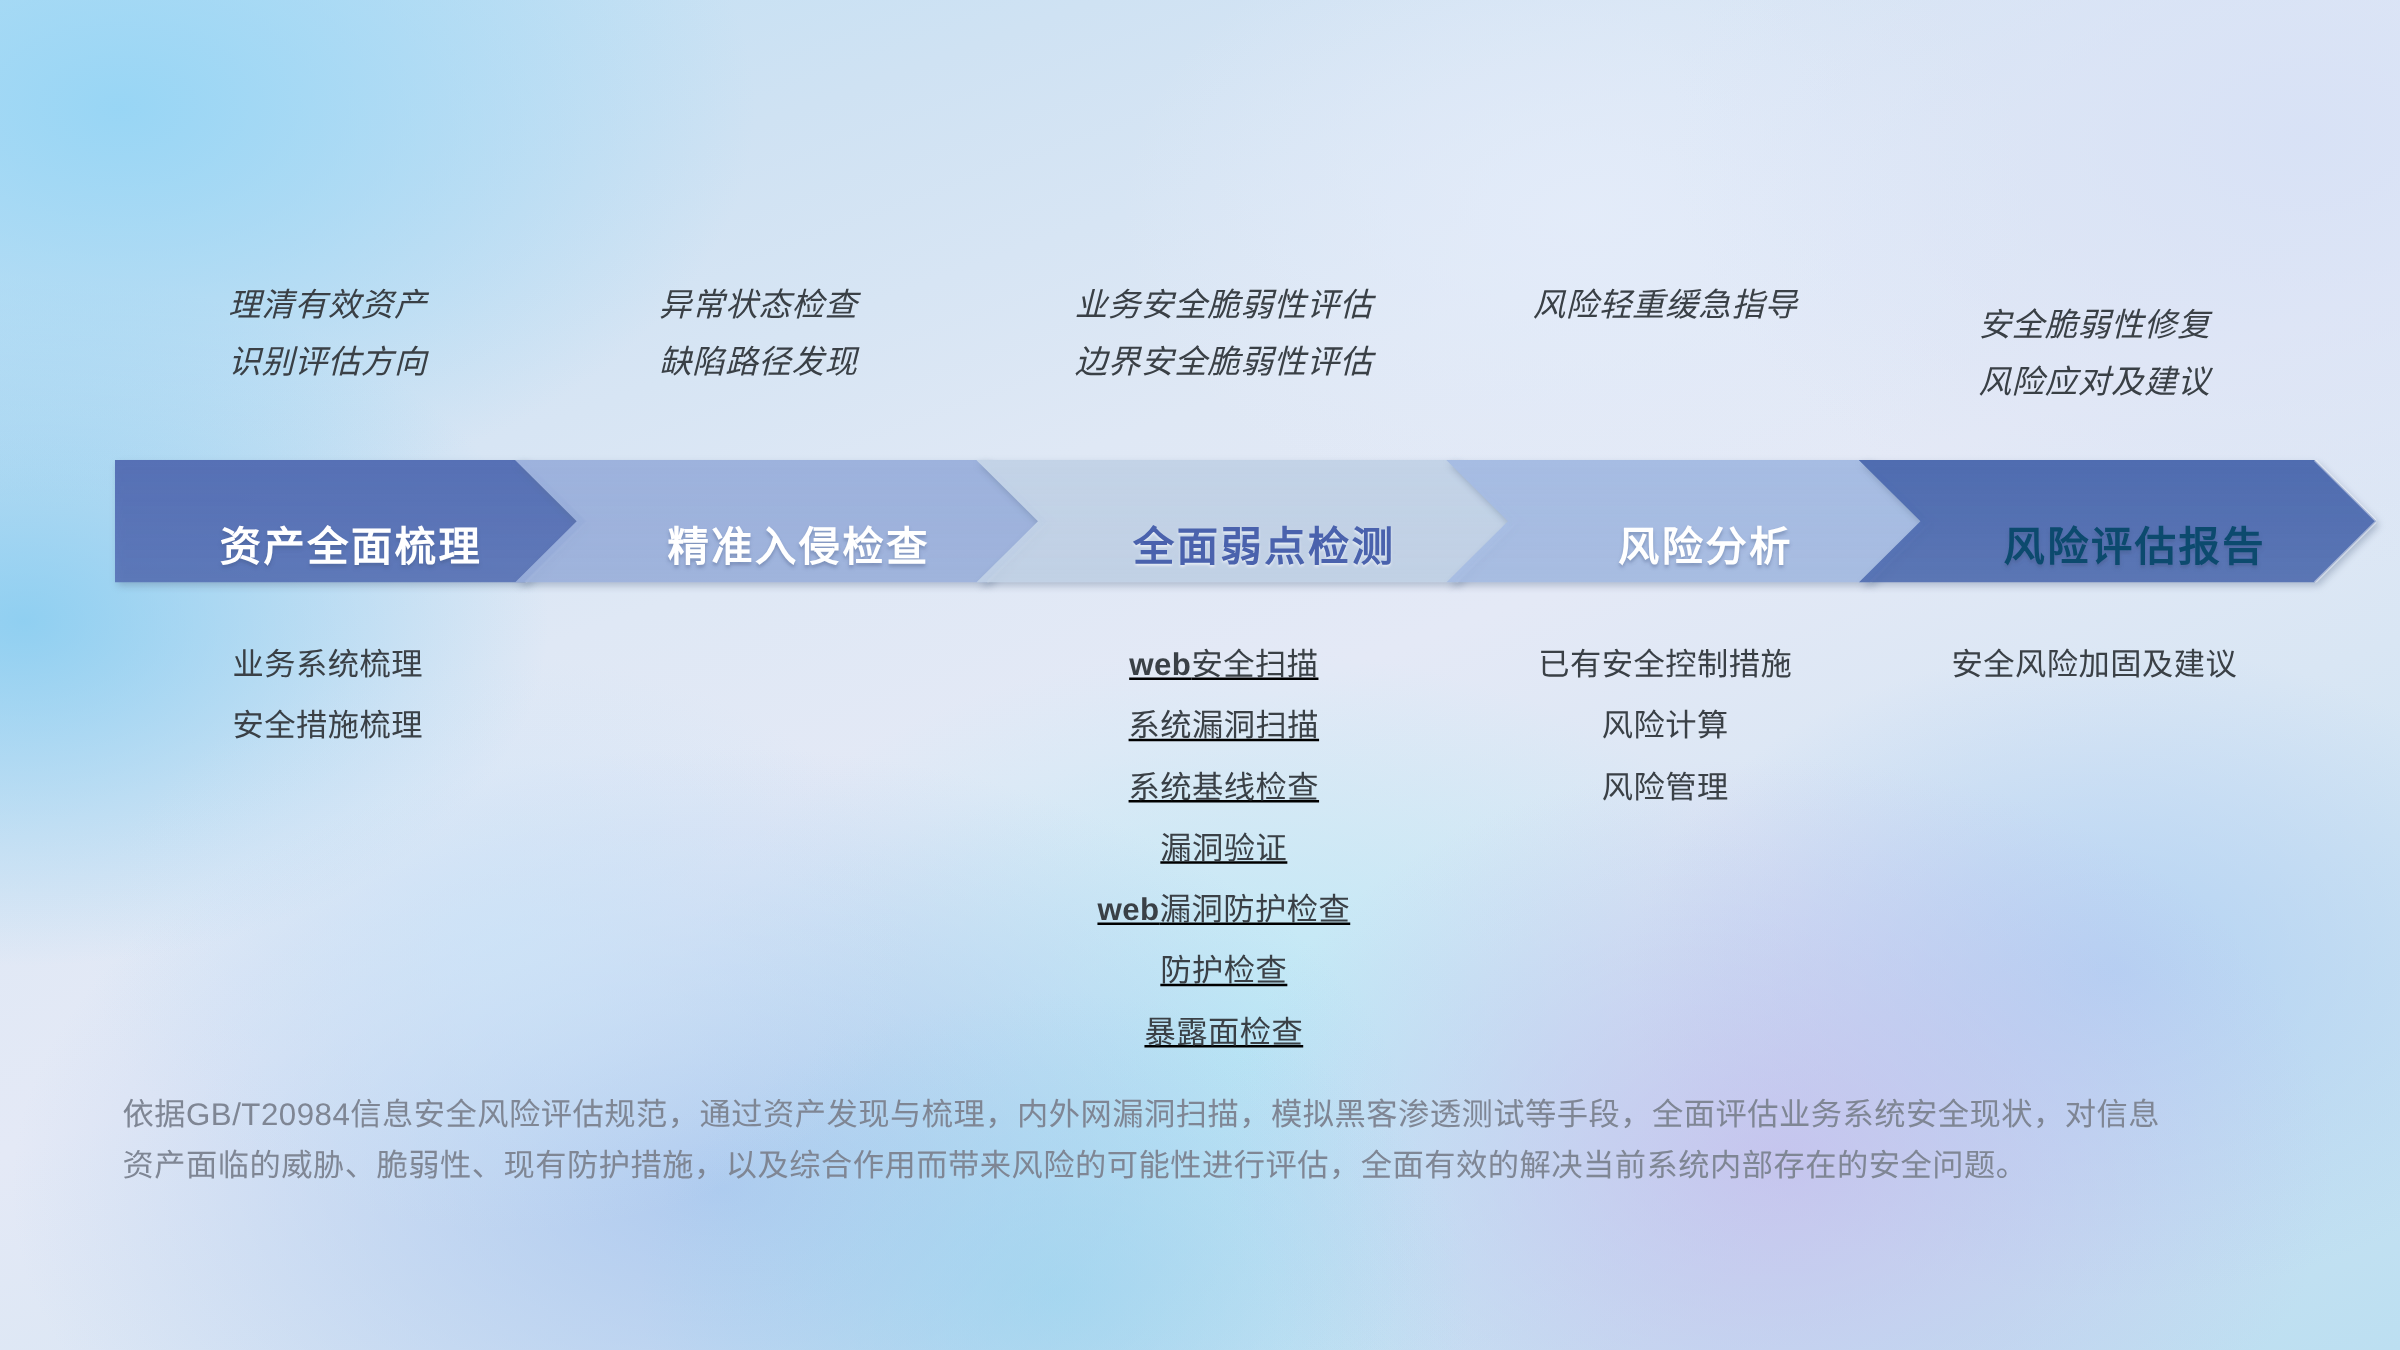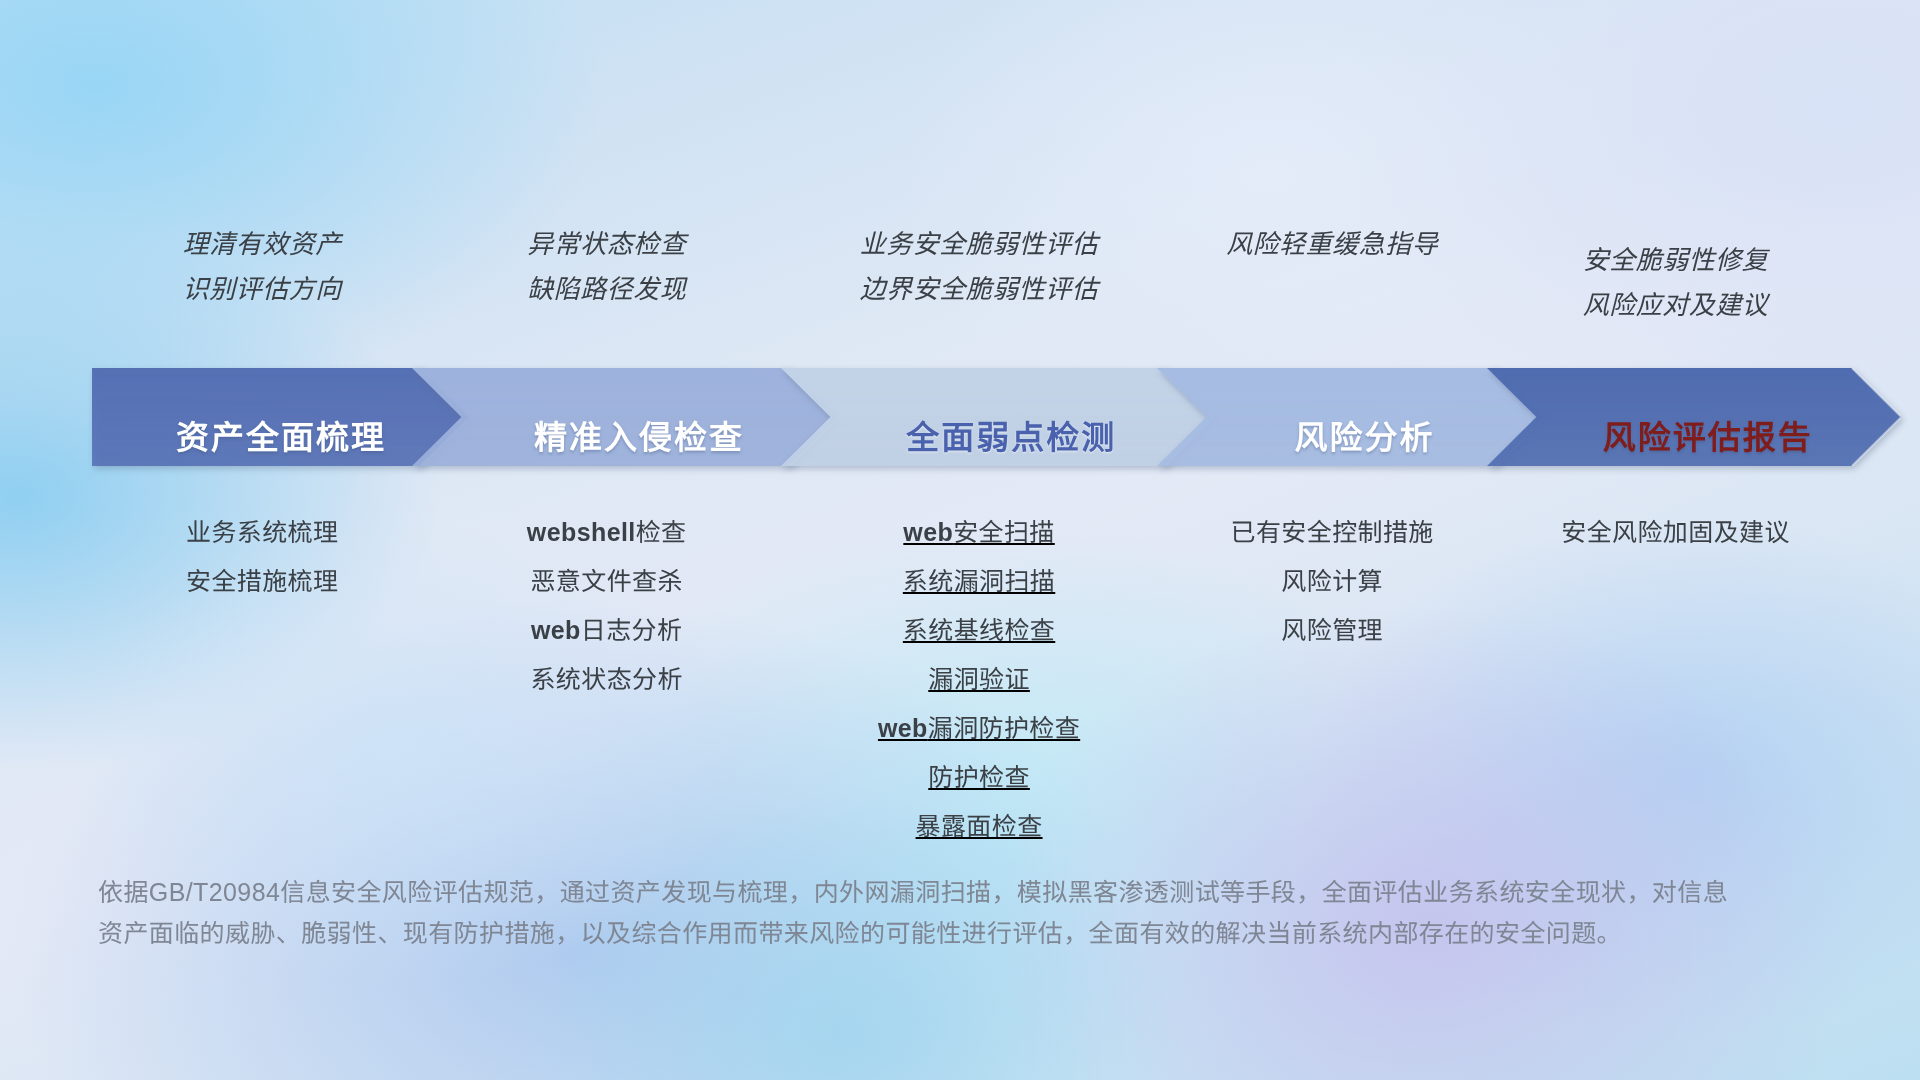--- a/index.html
+++ b/index.html
@@ -164,34 +164,28 @@
         <svg width="414.2439024390244" height="98" viewBox="0 0 414.2439024390244 98" style="position: absolute; left: 0px; top: 0px;">
           <defs>
             <linearGradient id="g4" x1="0" y1="0" x2="0" y2="1">
               <stop offset="0%" stop-color="#4f6cb0" stop-opacity="1"></stop>
               <stop offset="100%" stop-color="#4f6cb0" stop-opacity=".88"></stop>
             </linearGradient>
           </defs>
           <path d="M0,0 L364.8780487804878,0 L414.2439024390244,49 L364.8780487804878,98 L0,98 L49.36585365853659,49 Z" fill="url(#g4)"></path>
           <path d="M364.8780487804878,0 L414.2439024390244,49 L364.8780487804878,98" fill="none" stroke="rgba(255,255,255,.45)" stroke-width="2"></path>
         </svg>
-        <span class="lbl" style="color: #7f1d1d; margin-left: 27.1512px;">风险评估报告</span>
+        <span class="lbl" style="color: #0c4a6e; margin-left: 27.1512px;">风险评估报告</span>
       </div>
     </div>
 
   <div class="lists" id="detail-lists">
       <div class="listcol" style="left: 262.195px; transform: translateX(-50%);">
         <div class="litem">业务系统梳理</div>
         <div class="litem">安全措施梳理</div>
-      </div>
-      <div class="listcol" style="left: 606.683px; transform: translateX(-50%);">
-        <div class="litem"><b>webshell</b>检查</div>
-        <div class="litem">恶意文件查杀</div>
-        <div class="litem"><b>web</b>日志分析</div>
-        <div class="litem">系统状态分析</div>
       </div>
       <div class="listcol" style="left: 979.073px; transform: translateX(-50%); text-decoration: underline;">
         <div class="litem"><b>web</b>安全扫描</div>
         <div class="litem">系统漏洞扫描</div>
         <div class="litem">系统基线检查</div>
         <div class="litem">漏洞验证</div>
         <div class="litem"><b>web</b>漏洞防护检查</div>
         <div class="litem">防护检查</div>
         <div class="litem">暴露面检查</div>
       </div>

